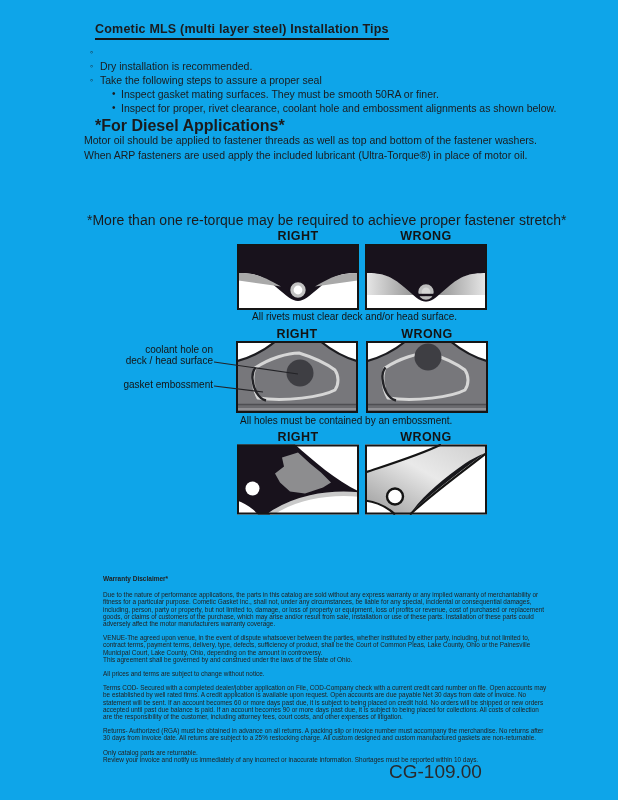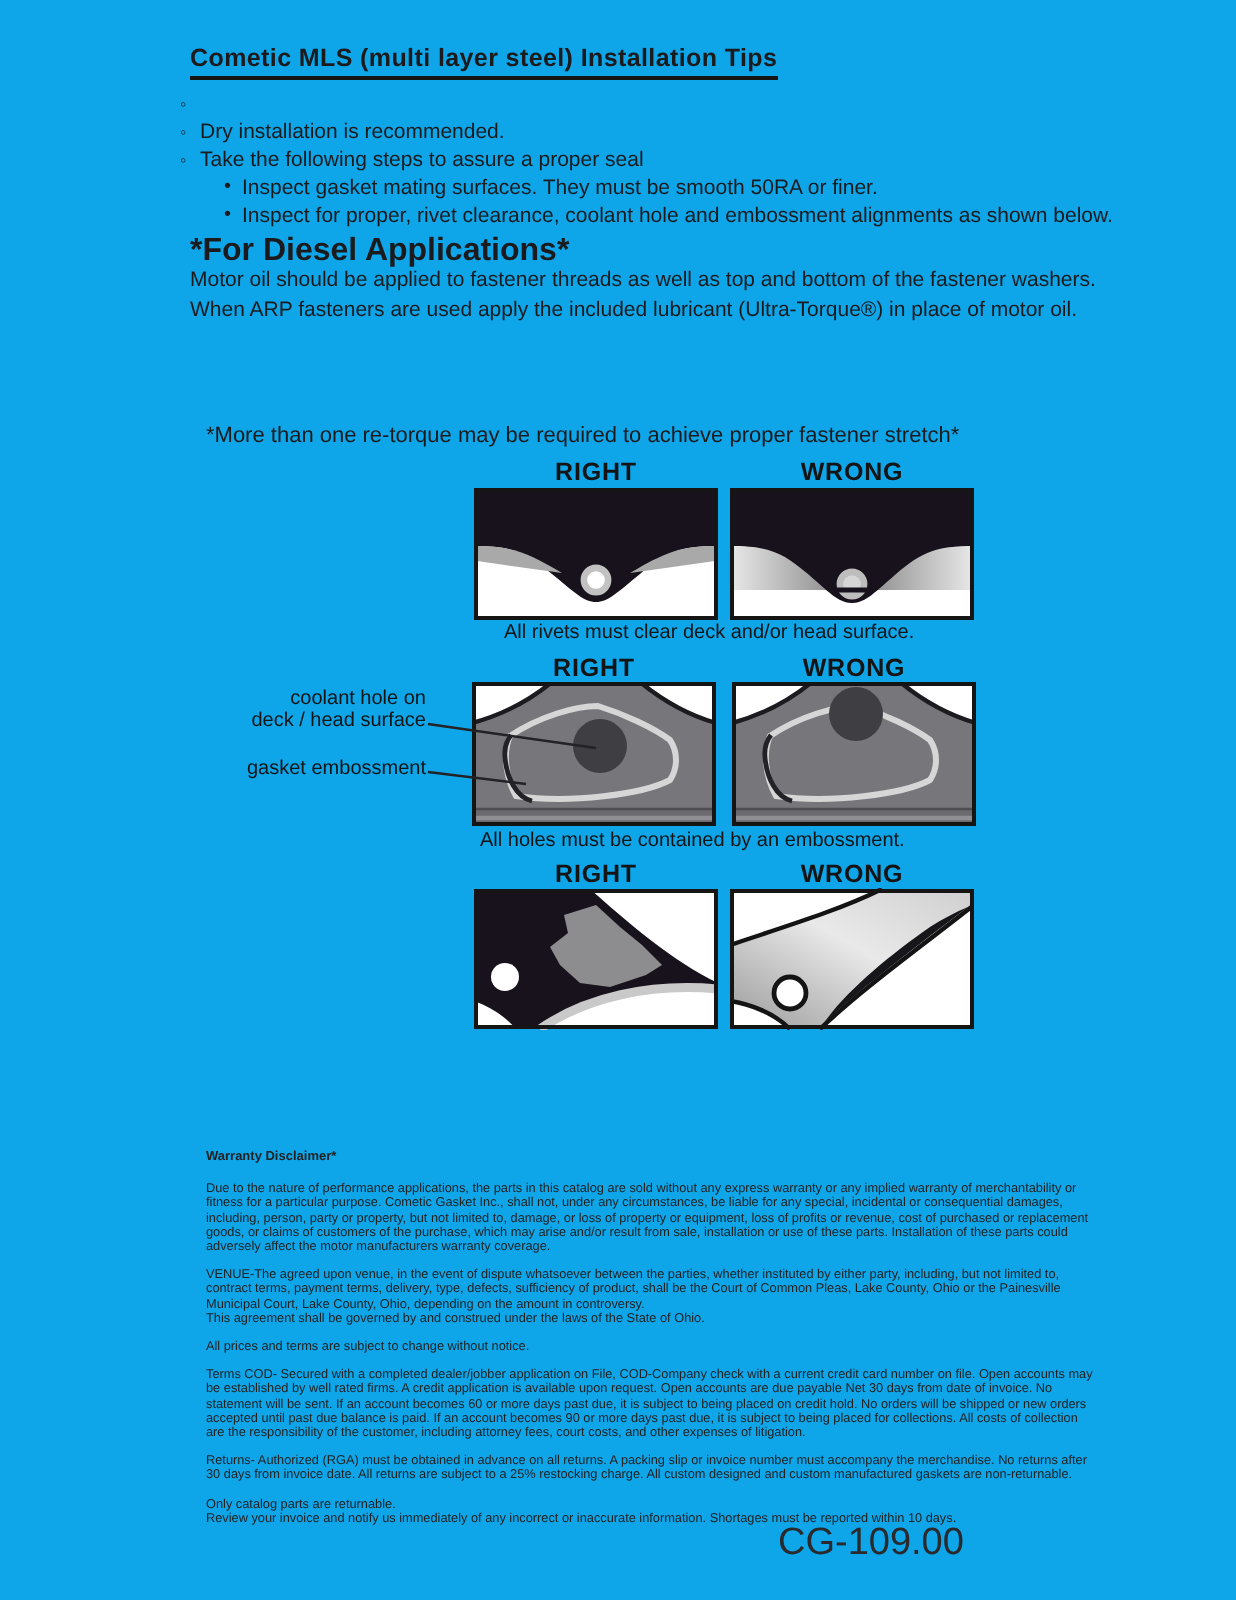--- a/index.html
+++ b/index.html
@@ -13,22 +13,22 @@
     position:absolute; left:95px; top:22px;
     font-size:12.5px; font-weight:bold; letter-spacing:.2px;
     border-bottom:2px solid #141414; padding-bottom:2px;
   }
   .bullets { position:absolute; left:90px; top:45px; width:500px; font-size:10.5px; line-height:14px; }
   .bullet-row { display:flex; }
   .bullet-row .mark { width:10px; flex:0 0 10px; font-size:9px; }
   .sub { padding-left:22px; }
   .sub .mark { width:9px; flex:0 0 9px; font-size:10px; }
   .h2 { position:absolute; left:95px; font-size:16px; font-weight:bold; }
-  .para { position:absolute; left:95px; width:505px; font-size:10.5px; line-height:15px; white-space:pre-line; }
-  .note { position:absolute; left:103px; width:505px; font-size:11px; }
+  .para { position:absolute; left:84px; width:505px; font-size:10.5px; line-height:15px; white-space:pre-line; }
+  .note { position:absolute; left:87px; width:505px; font-size:14px; }
 
   .dg-label { position:absolute; width:122px; text-align:center; font-size:12.5px; font-weight:bold; letter-spacing:.4px; color:#141414; }
   .dg-box { position:absolute; width:122px; }
   .dg-box svg { display:block; }
   .caption { position:absolute; font-size:10px; line-height:12px; color:#141414; white-space:pre-line; }
   .callout { position:absolute; left:100px; width:113px; text-align:right; font-size:10px; line-height:11px; color:#141414; }
   .leader-overlay { position:absolute; left:100px; top:330px; width:220px; height:75px; pointer-events:none; }
 
   .legal { position:absolute; left:103px; top:575px; width:472px; font-size:6.4px; line-height:7.2px; color:#222; }
   .legal h4 { margin:0 0 9px 0; font-size:6.5px; }

